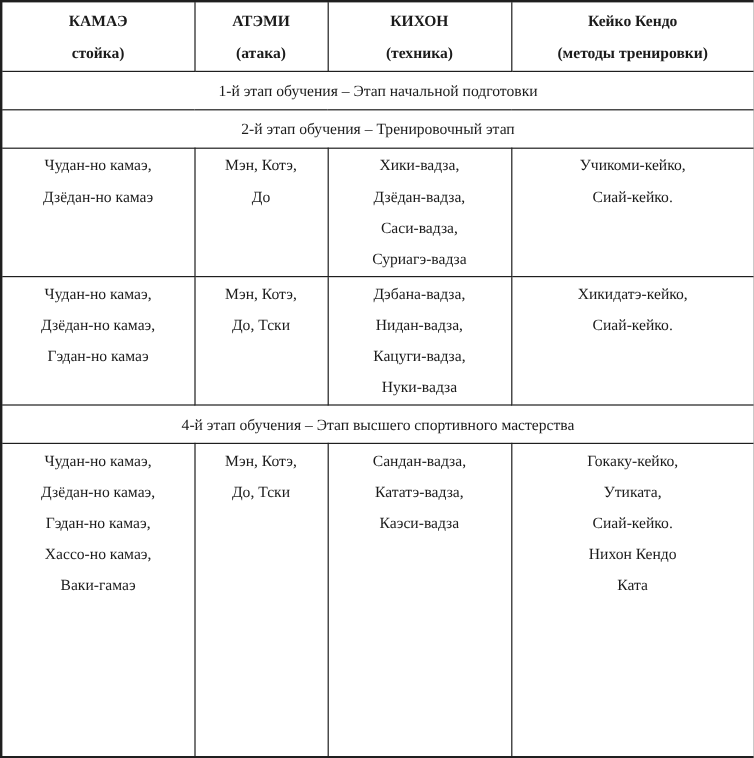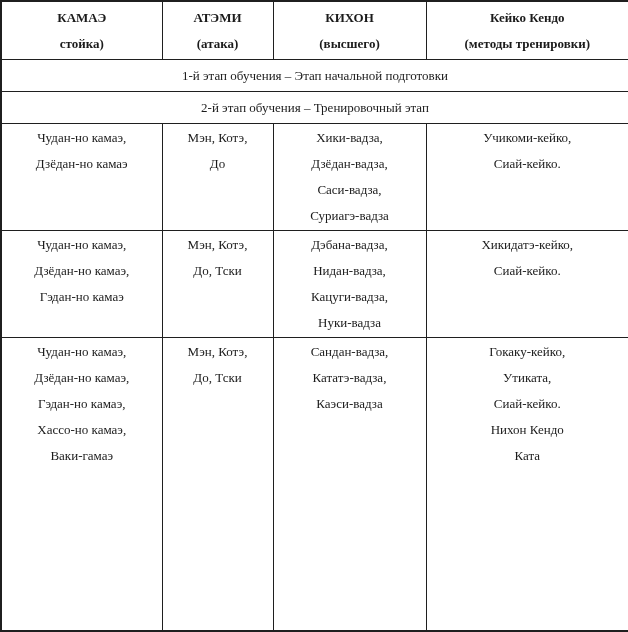--- a/index.html
+++ b/index.html
@@ -63,21 +63,21 @@
     <col style="width:153px">
     <col style="width:203px">
   </colgroup>
   <tbody>
     <tr>
       <th class="col-header">КАМАЭ
 стойка)</th>
       <th class="col-header">АТЭМИ
 (атака)</th>
       <th class="col-header">КИХОН
-(высшего)</th>
+(техника)</th>
       <th class="col-header">Кейко Кендо
 (методы тренировки)</th>
     </tr>
 
     <tr>
       <td class="stage-title" colspan="4">1-й этап обучения – Этап начальной подготовки</td>
     </tr>
 
     <tr>
       <td class="stage-title" colspan="4">2-й этап обучения – Тренировочный этап</td>
@@ -102,20 +102,23 @@
       <td class="data-cell">Мэн, Котэ,
 До, Тски</td>
       <td class="data-cell">Дэбана-вадза,
 Нидан-вадза,
 Кацуги-вадза,
 Нуки-вадза</td>
       <td class="data-cell">Хикидатэ-кейко,
 Сиай-кейко.</td>
     </tr>
 
+    <tr>
+      <td class="stage-title" colspan="4">4-й этап обучения – Этап высшего спортивного мастерства</td>
+    </tr>
     <tr class="data-row-4">
       <td class="data-cell">Чудан-но камаэ,
 Дзёдан-но камаэ,
 Гэдан-но камаэ,
 Хассо-но камаэ,
 Ваки-гамаэ</td>
       <td class="data-cell">Мэн, Котэ,
 До, Тски</td>
       <td class="data-cell">Сандан-вадза,
 Кататэ-вадза,

